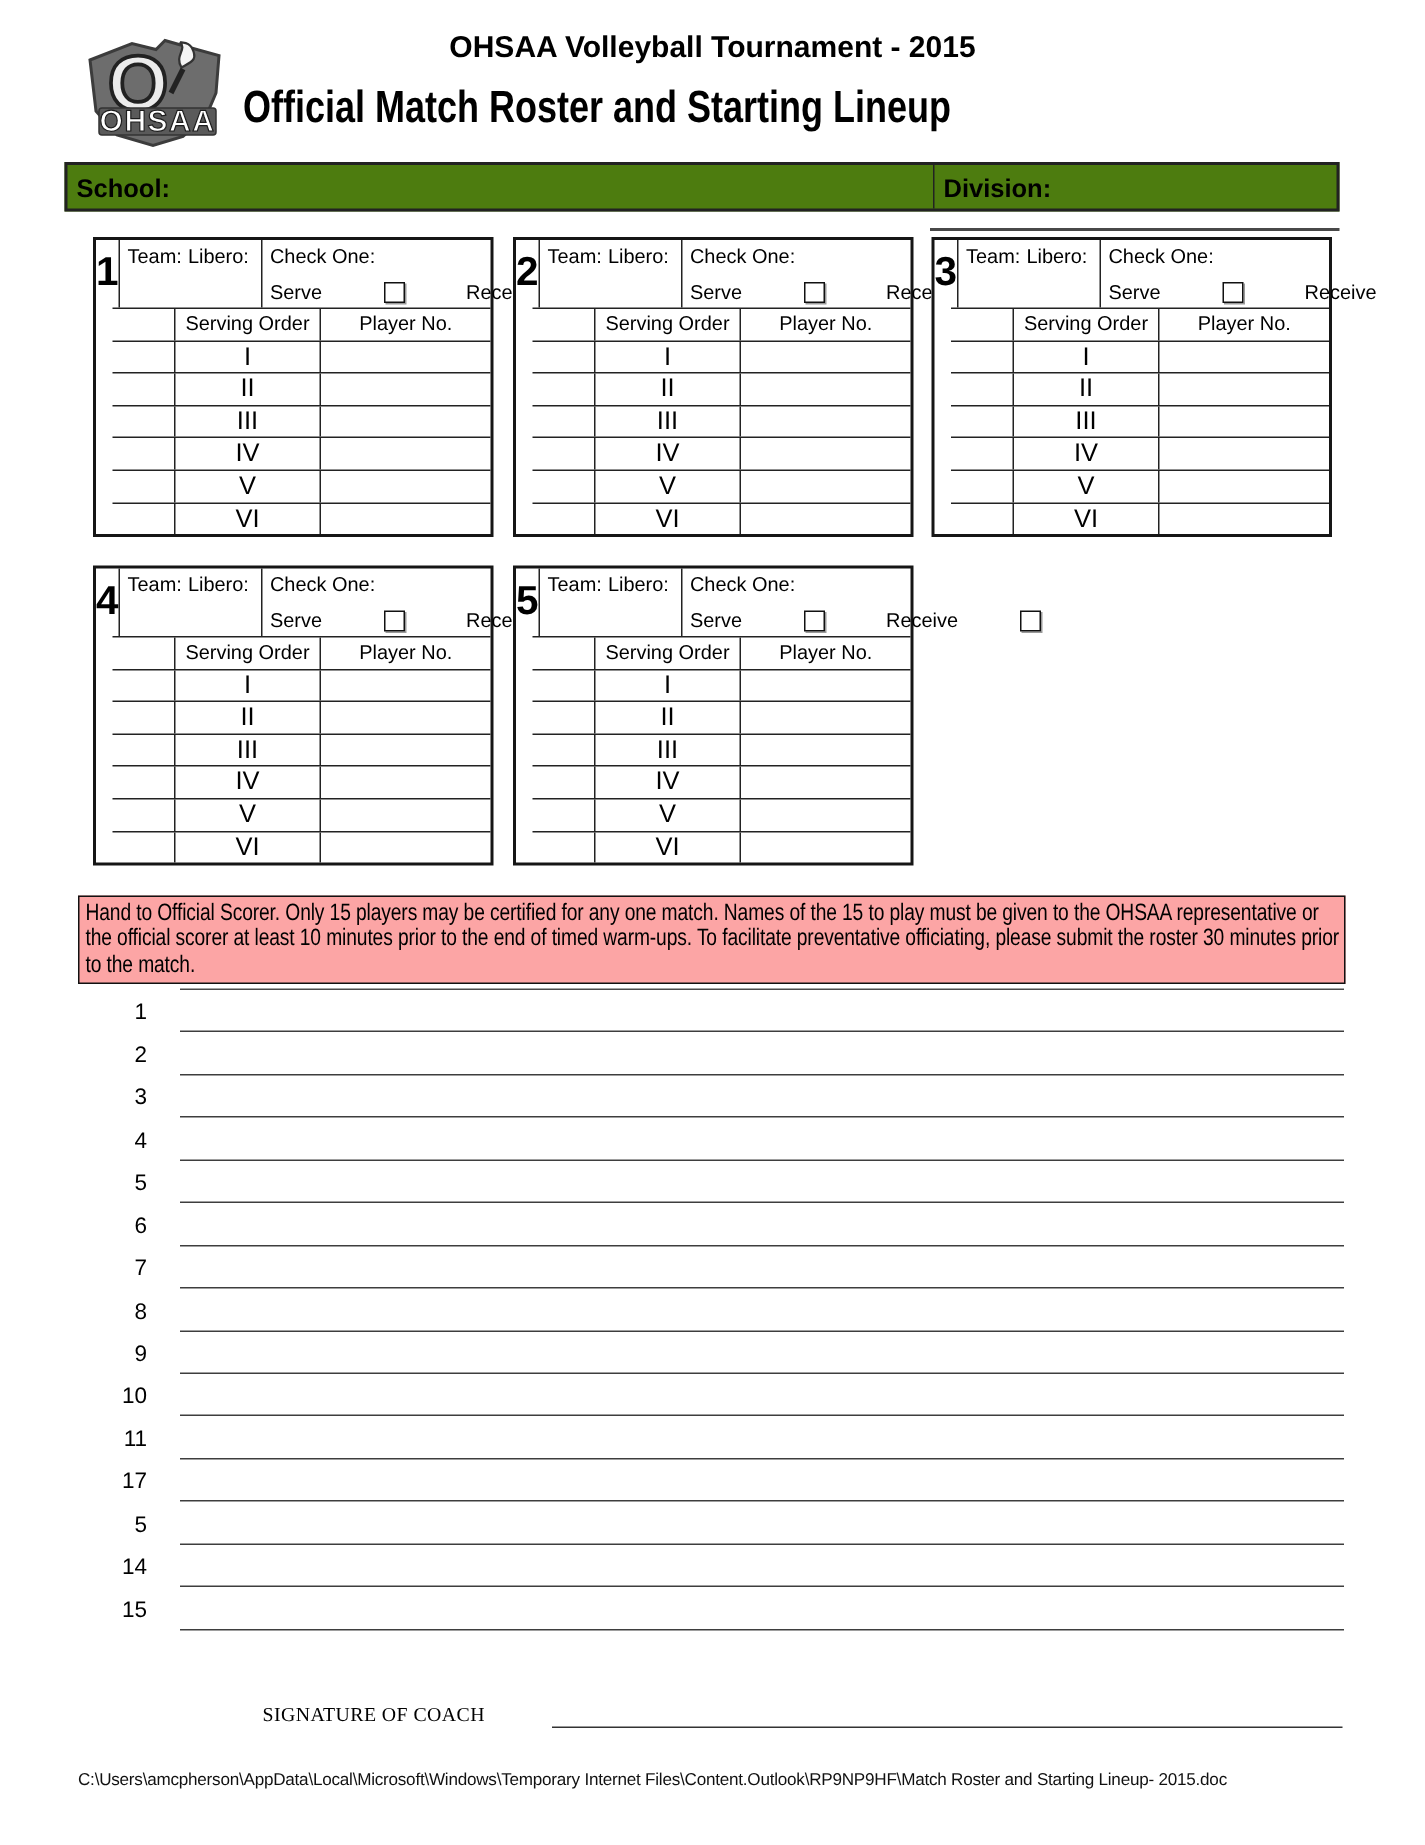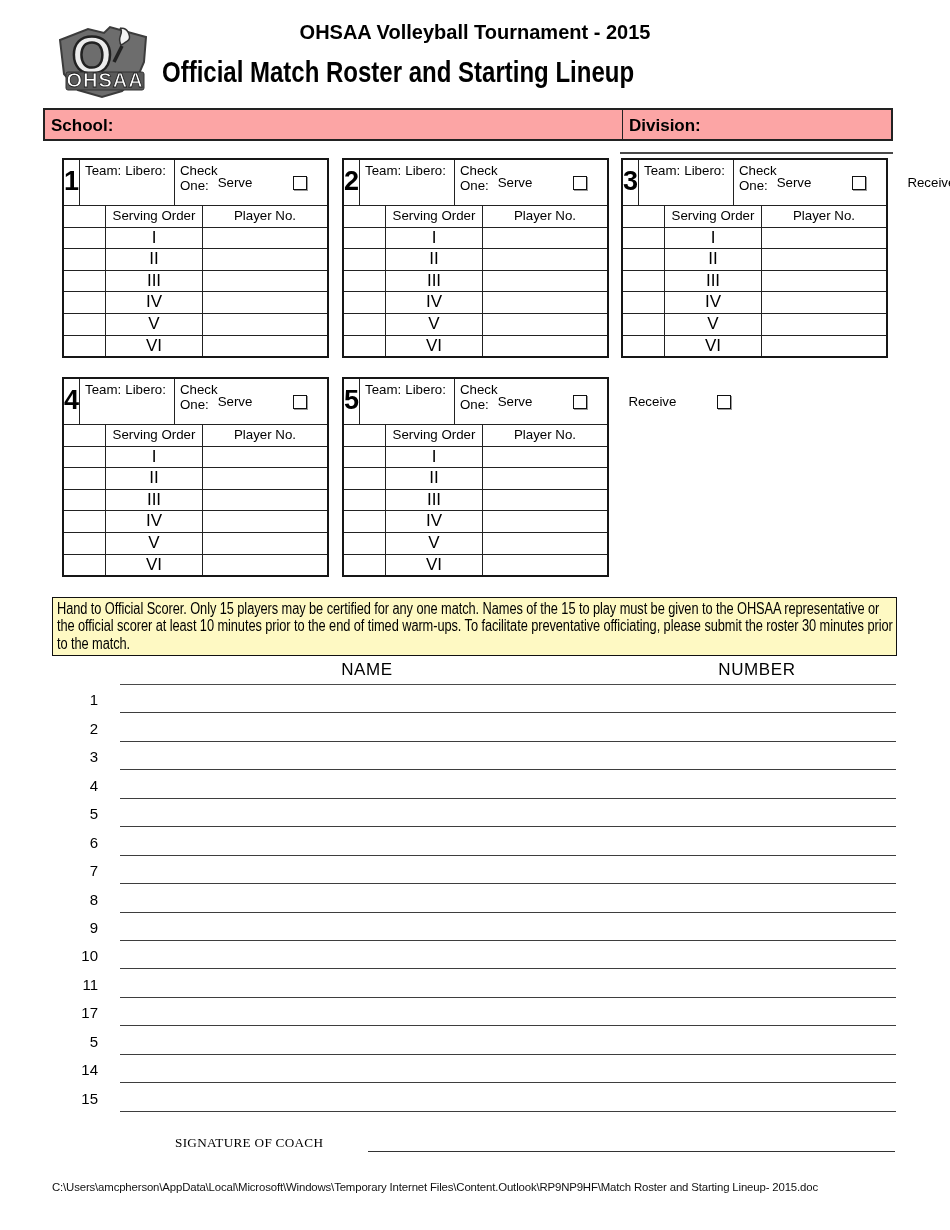--- a/index.html
+++ b/index.html
@@ -11,53 +11,53 @@
       font-size:20px;font-weight:bold;}
   .t2{position:absolute;top:55px;left:0;width:796px;text-align:center;
       font-size:30px;font-weight:bold;}
   .t2 .cond{display:inline-block;transform:scaleX(0.8);}
 
   
   .logo{position:absolute;left:50px;top:16px;}
 
   
   .school-bar{position:absolute;left:43px;top:108px;width:850px;height:33px;
-      border:2px solid #222;box-sizing:border-box;display:flex;background:#fca5a5;}
+      border:2px solid #222;box-sizing:border-box;display:flex;background:#4d7c0f;}
   .sb-cell{display:flex;align-items:flex-start;padding:6px 0 0 6px;
       font-size:17px;font-weight:bold;}
   .sb-school{width:571px;border-right:1.4px solid #222;}
   .sb-division{flex:1;}
   .fill{flex:1;min-width:4px;}
 
   
   .stray-line{position:absolute;left:620px;top:152px;width:273px;height:0;
       border-top:2px solid #484848;}
 
   
   .card{position:absolute;width:267px;box-sizing:border-box;border:2px solid #161616;background:#fff;}
   .c-hdr{display:flex;height:45px;}
-  .c-sub,.c-row{display:flex;height:20.6px;border-top:1.4px solid #222;}
+  .c-sub,.c-row{display:flex;height:20.6px;border-top:1.4px solid #222;margin-left:11px;}
   .c1{width:42px;border-right:1.4px solid #222;box-sizing:border-box;}
   .c2{width:97px;border-right:1.4px solid #222;box-sizing:border-box;}
   .c3{flex:1;}
   .num{font-size:27px;font-weight:bold;text-align:center;line-height:43px;}
   .team{display:flex;flex-direction:row;justify-content:space-between;
       padding:3px 4px 4px 5px;font-size:13.3px;}
   .lblrow{display:flex;}
-  .chk{display:flex;justify-content:space-between;
+  .chk{display:flex;flex-direction:column;justify-content:space-between;
       padding:3px 3px 3px 5px;font-size:13.3px;}
   .srrow{display:flex;align-items:center;white-space:nowrap;gap:40px;}
   .cbx{width:12px;height:12px;border:1.4px solid #111;background:#fff;
       box-shadow:1px 1px 0 #9a9a9a;display:inline-block;margin:0 1px 0 1px;}
   .shd{text-align:center;font-size:13.3px;line-height:20.6px;}
   .rom{text-align:center;font-size:17px;line-height:20.6px;}
 
   
   .instr{position:absolute;left:52px;top:597px;width:845px;box-sizing:border-box;
-      border:1.4px solid #111;padding:2px 0 3px 4px;overflow:visible;background:#fef9c3;}
+      border:1.4px solid #111;padding:2px 0 3px 4px;overflow:visible;background:#fca5a5;}
   .instr-text{width:1034px;transform:scaleX(0.812);transform-origin:0 0;
       font-size:15.8px;line-height:17.3px;letter-spacing:-0.1px;}
 
   
   .roster{position:absolute;left:40px;top:659px;width:856px;}
   .r-head{position:relative;height:25px;}
   .r-name,.r-number{position:absolute;top:1px;transform:translateX(-50%);
       font-size:17px;letter-spacing:0.6px;}
   .r-name{left:327px;}
   .r-number{left:717px;}
@@ -401,24 +401,20 @@
         <div class="c2 rom">VI</div>
         <div class="c3"></div>
       </div>
   </div>
 
   <div class="instr">
     <div class="instr-text">Hand to Official Scorer.  Only 15 players may be certified for any one match. Names of the 15 to play must be given to the OHSAA representative or the official scorer at least 10 minutes prior to the end of timed warm-ups. To facilitate preventative officiating, please submit the roster 30 minutes prior to the match.</div>
   </div>
 
   <div class="roster">
-    <div class="r-head">
-      <div class="r-name">NAME</div>
-      <div class="r-number">NUMBER</div>
-    </div>
     <div class="r-hline"></div>
     <div class="r-row">
         <div class="r-num">1</div>
         <div class="r-line"></div>
       </div>
     <div class="r-row">
         <div class="r-num">2</div>
         <div class="r-line"></div>
       </div>
     <div class="r-row">

